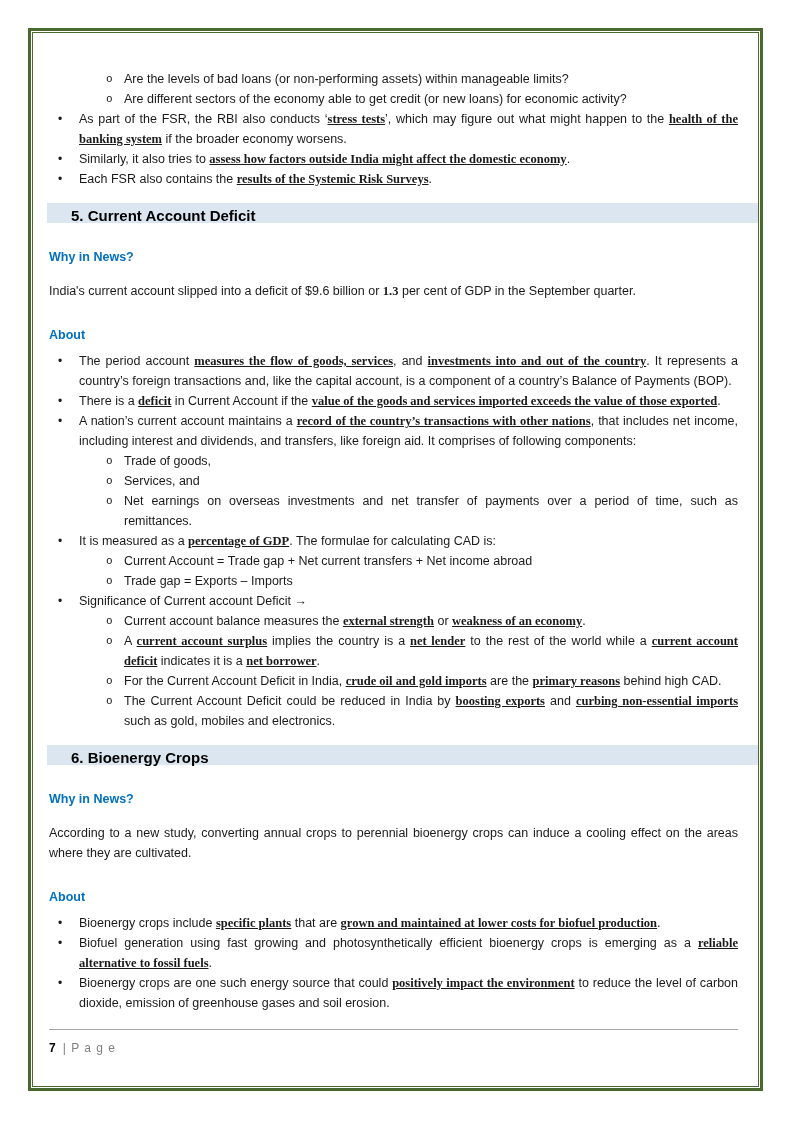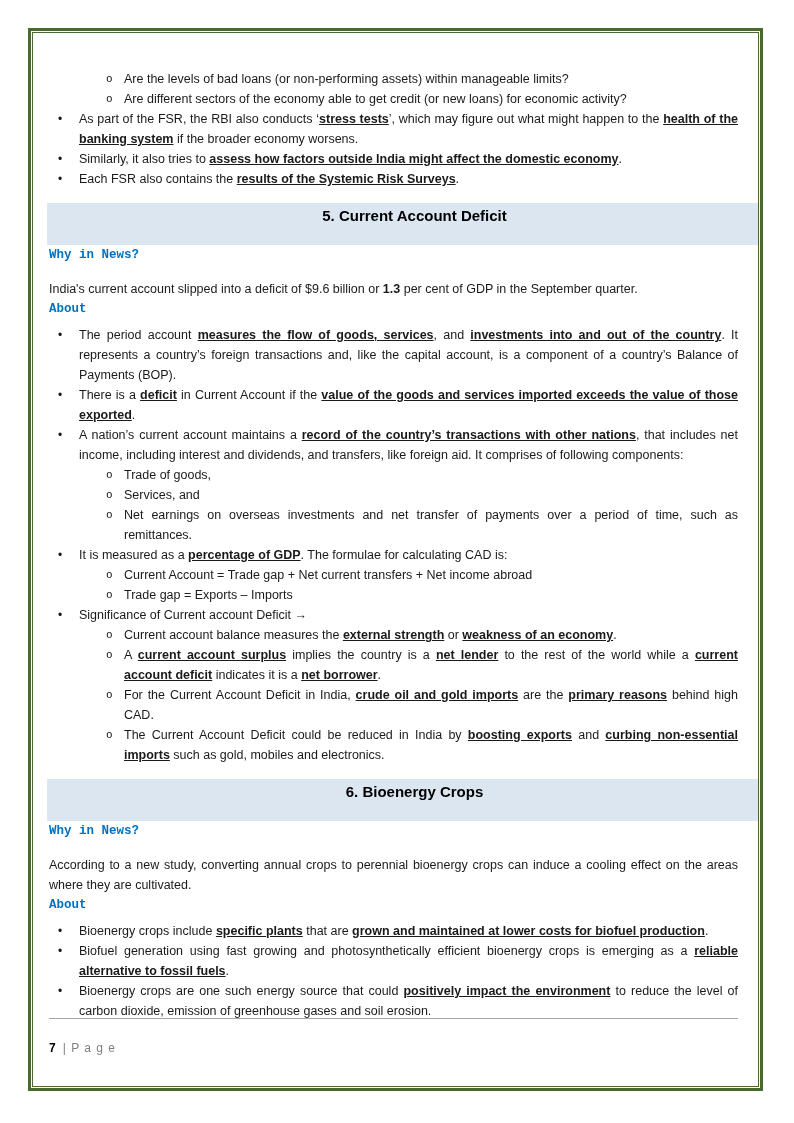--- a/index.html
+++ b/index.html
@@ -10,37 +10,37 @@
   .frame{
     position:absolute;left:28px;top:28px;width:735px;height:1063px;
     border:3px solid var(--border-green);box-sizing:border-box;
   }
   .frame-inner{position:absolute;inset:1px;border:1px solid var(--border-green);}
   .content{
     position:absolute;inset:0;padding:30px 20px 0 16px;box-sizing:border-box;
     font-size:12.5px;line-height:20px;color:var(--text-color);
   }
   .hbar{
-    background:var(--bar-bg);height:42px;line-height:26px;
+    background:var(--bar-bg);height:20px;line-height:26px;
     font-size:15px;font-weight:bold;color:#000;
-    padding-left:24px;margin:14px -20px 0 -2px;text-align:center;
+    padding-left:24px;margin:14px -20px 0 -2px;
   }
-  .subhead{color:var(--accent-blue);font-weight:bold;margin-top:0;font-family:Liberation Mono, monospace;}
+  .subhead{color:var(--accent-blue);font-weight:bold;margin-top:24px;}
   .para{margin-top:14px;text-align:justify;}
   .list{margin-top:6px;}
   .row{display:flex;align-items:flex-start;}
   .row .marker{flex:none;line-height:20px;color:var(--text-color);}
   .l1 .marker{width:21px;margin-left:9px;font-size:12px;}
   .l2 .marker{width:18px;margin-left:57px;font-family:"DejaVu Sans Mono",monospace;font-size:11px;}
   .row .text{flex:1;text-align:justify;}
-  .b{font-weight:bold;}
+  .b{font-weight:bold;font-family:Liberation Serif, serif;}
   .u{text-decoration:underline;}
   .footer{
     position:absolute;left:16px;right:20px;bottom:30px;
-    border-top:1px solid var(--rule-gray);padding-top:21px;
+    border-top:1px solid var(--rule-gray);padding-top:10px;
     font-size:12px;line-height:16px;
   }
   .pnum{font-weight:bold;color:#000;margin-right:7px;}
   .plabel{color:var(--footer-gray);letter-spacing:1px;}
 </style>
 </head>
 <body>
 
 <div class="frame">
   <div class="frame-inner">

